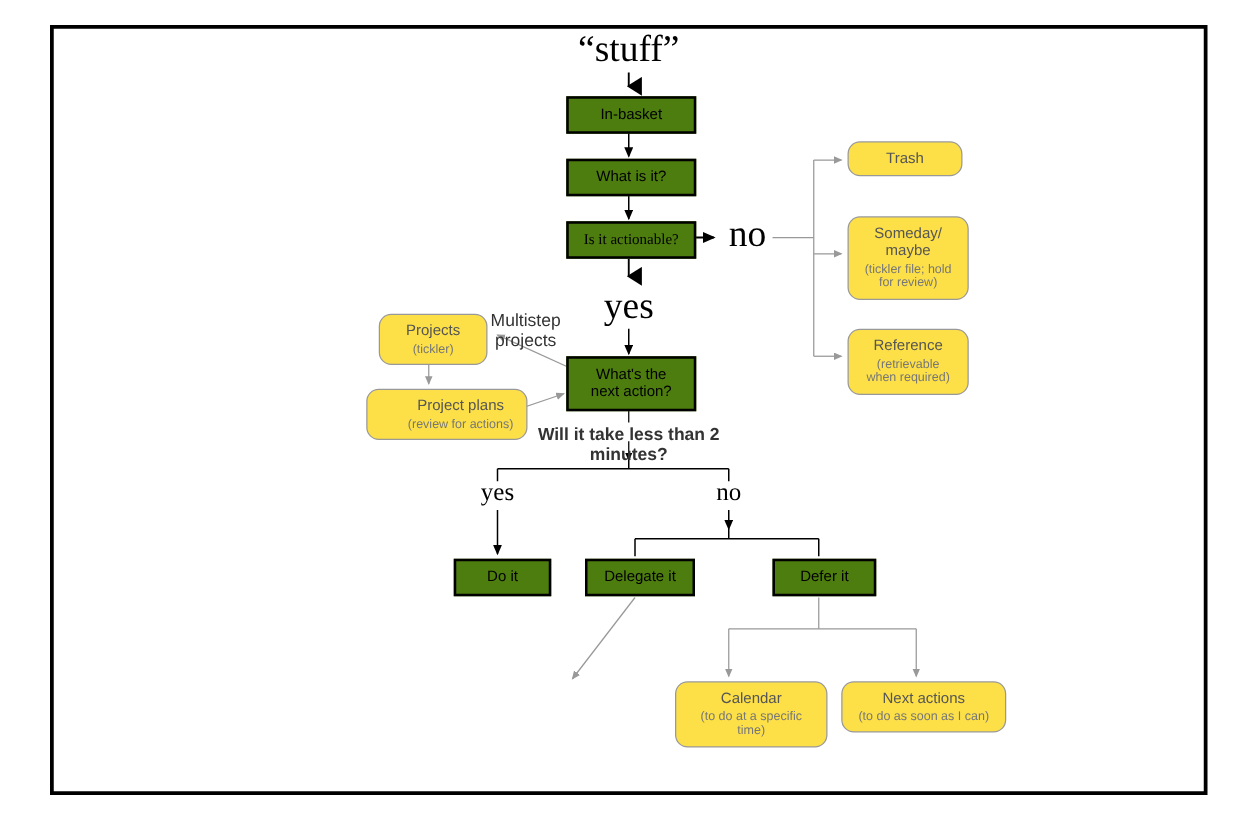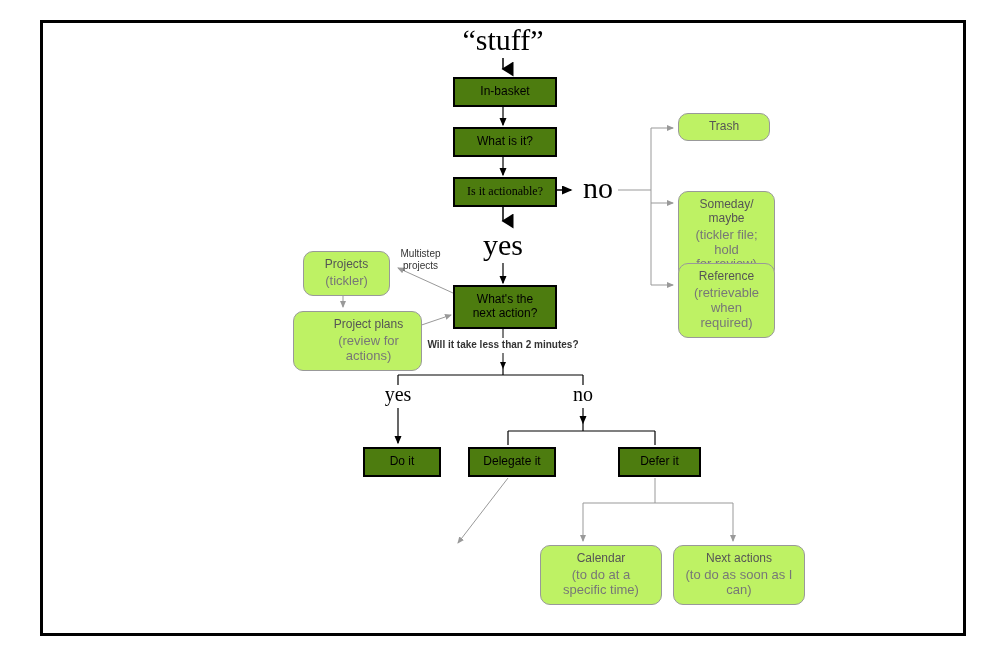--- a/index.html
+++ b/index.html
@@ -24,36 +24,36 @@
   }
   .hard-box{
     border:2.5px solid #000;
     background:#4d7c0f;
     font-size:12px;
     padding:6px 12px;
   }
   .soft-box{
     border:1px solid #999;
     border-radius:10px;
-    background:#bef264;
+    background:#fde047;
     color:#555;
     font-size:12px;
     padding:6px 10px;
   }
-  .soft-box .sub{font-size:13px;color:#777;margin-top:2px;}
+  .soft-box .sub{font-size:10px;color:#777;margin-top:2px;}
   .big-serif{
     font-family:"Times New Roman",Times,serif;
     font-size:30px;
   }
   .mid-serif{
     font-family:"Times New Roman",Times,serif;
     font-size:20px;
   }
   .tiny{
-    font-size:10px;color:#333;text-align:center;
+    font-size:14px;color:#333;text-align:center;
   }
   svg.wires{
     position:absolute;left:0;top:0;
     pointer-events:none;
   }
 </style>
 </head>
 <body>
 
 <div class="outer-frame">
@@ -171,21 +171,21 @@
   <div class="node hard-box" style="left:425px;top:424px;width:60px;">
     <span>Delegate it</span>
   </div>
   <div class="node hard-box" style="left:575px;top:424px;width:55px;">
     <span>Defer it</span>
   </div>
 
   <div class="node soft-box" style="left:635px;top:90px;width:70px;">
     <span>Trash</span>
   </div>
-  <div class="node soft-box" style="left:635px;top:150px;width:75px;white-space:pre-line;margin-top:18px;">
+  <div class="node soft-box" style="left:635px;top:150px;width:75px;white-space:pre-line;">
     <span>Someday/
 maybe</span>
     <span class="sub">(tickler file; hold
 for review)</span>
   </div>
   <div class="node soft-box" style="left:635px;top:240px;width:75px;white-space:pre-line;">
     <span>Reference</span>
     <span class="sub">(retrievable
 when required)</span>
   </div>

